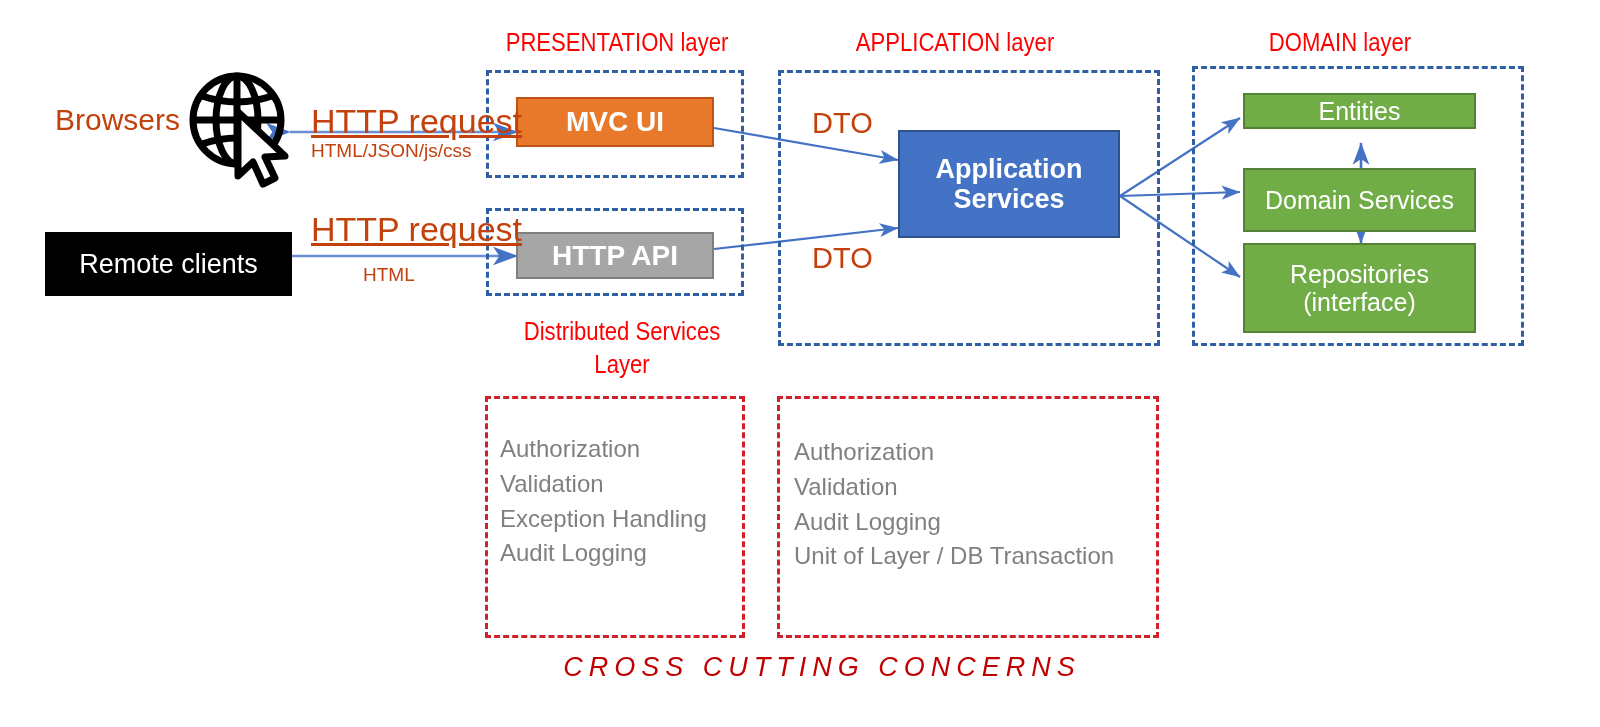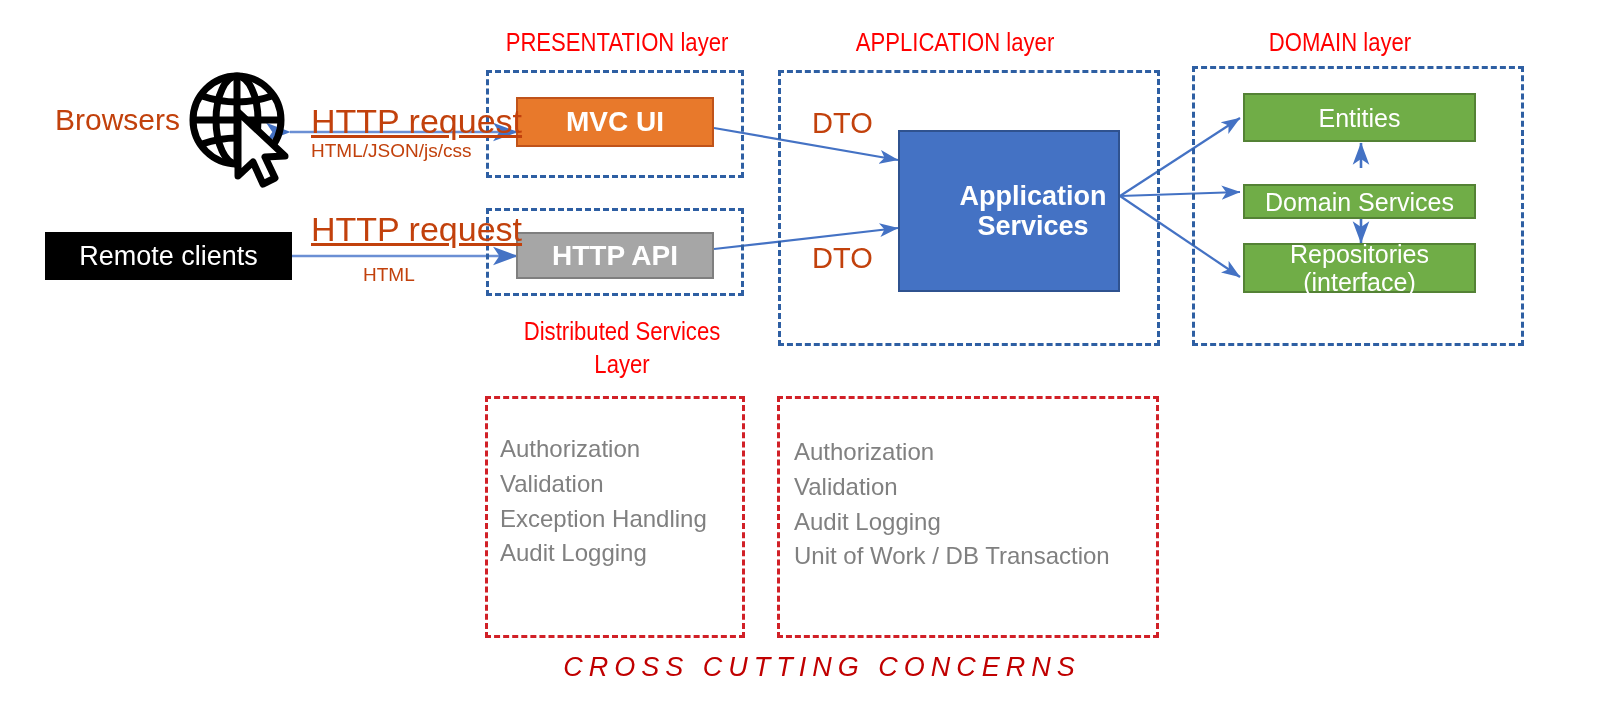--- a/index.html
+++ b/index.html
@@ -204,45 +204,45 @@
   <div class="layer-title" style="left:482px; top:315px; width:280px; white-space:normal; line-height:1.25;">Distributed Services Layer</div>
 
   <div class="layer-box" style="left:486px; top:70px; width:258px; height:108px;"></div>
 
   <div class="layer-box" style="left:486px; top:208px; width:258px; height:88px;"></div>
 
   <div class="layer-box" style="left:778px; top:70px; width:382px; height:276px;"></div>
 
   <div class="layer-box" style="left:1192px; top:66px; width:332px; height:280px;"></div>
 
-  <div class="node node-black" style="left:45px; top:232px; width:247px; height:48px;">
+  <div class="node node-black" style="left:45px; top:232px; width:247px; height:64px;">
     <span>Remote clients</span>
   </div>
 
   <div class="node node-mvc" style="left:516px; top:97px; width:198px; height:50px;">
     <span>MVC UI</span>
   </div>
 
   <div class="node node-api" style="left:516px; top:232px; width:198px; height:47px;">
     <span>HTTP API</span>
   </div>
 
-  <div class="node node-appsvc" style="left:898px; top:130px; width:222px; height:162px;justify-content:flex-end;">
+  <div class="node node-appsvc" style="left:898px; top:130px; width:222px; height:108px;">
     <span style="display:block; max-width:170px;">Application Services</span>
   </div>
 
-  <div class="node node-green" style="left:1243px; top:93px; width:233px; height:49px;">
+  <div class="node node-green" style="left:1243px; top:93px; width:233px; height:36px;">
     <span>Entities</span>
   </div>
 
-  <div class="node node-green" style="left:1243px; top:168px; width:233px; height:35px;margin-top:16px;">
+  <div class="node node-green" style="left:1243px; top:168px; width:233px; height:64px;">
     <span>Domain Services</span>
   </div>
 
-  <div class="node node-green" style="left:1243px; top:243px; width:233px; height:50px;">
+  <div class="node node-green" style="left:1243px; top:243px; width:233px; height:90px;">
     <span style="display:block; max-width:170px;">Repositories (interface)</span>
   </div>
 
   <div class="plain lbl-browsers" style="left:55px; top:103px;">Browsers</div>
 
   <div class="plain lbl-big" style="left:311px; top:102px;">HTTP request</div>
 
   <div class="plain lbl-small" style="left:311px; top:140px;">HTML/JSON/js/css</div>
 
   <div class="plain lbl-big" style="left:311px; top:210px;">HTTP request</div>
@@ -261,18 +261,18 @@
     <div>Authorization</div>
     <div>Validation</div>
     <div>Exception Handling</div>
     <div>Audit Logging</div>
   </div>
 
   <div class="ccc-list" style="left:794px; top:435px;">
     <div>Authorization</div>
     <div>Validation</div>
     <div>Audit Logging</div>
-    <div>Unit of Work / DB Transaction</div>
+    <div>Unit of Layer / DB Transaction</div>
   </div>
 
   <div class="banner" style="left:485px; top:652px; width:674px;">CROSS  CUTTING  CONCERNS</div>
 
 </div>
 
 </body></html>

